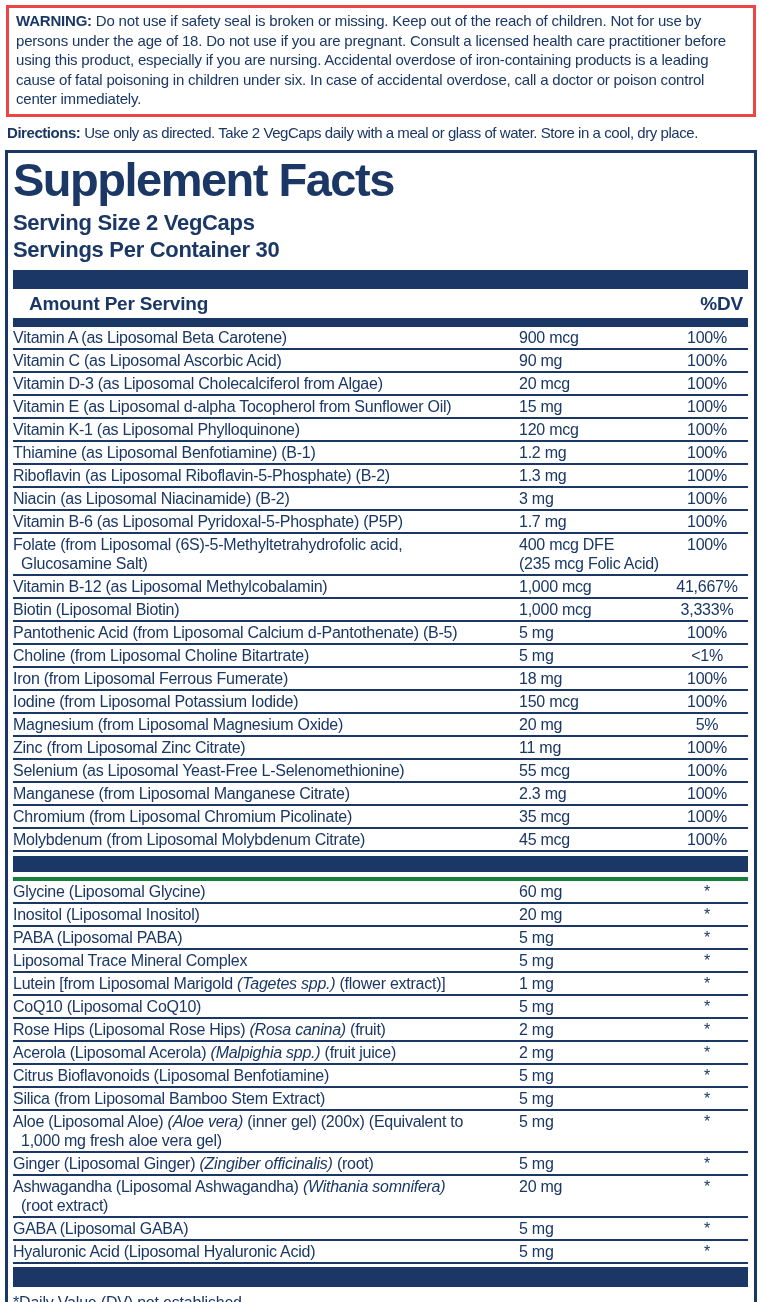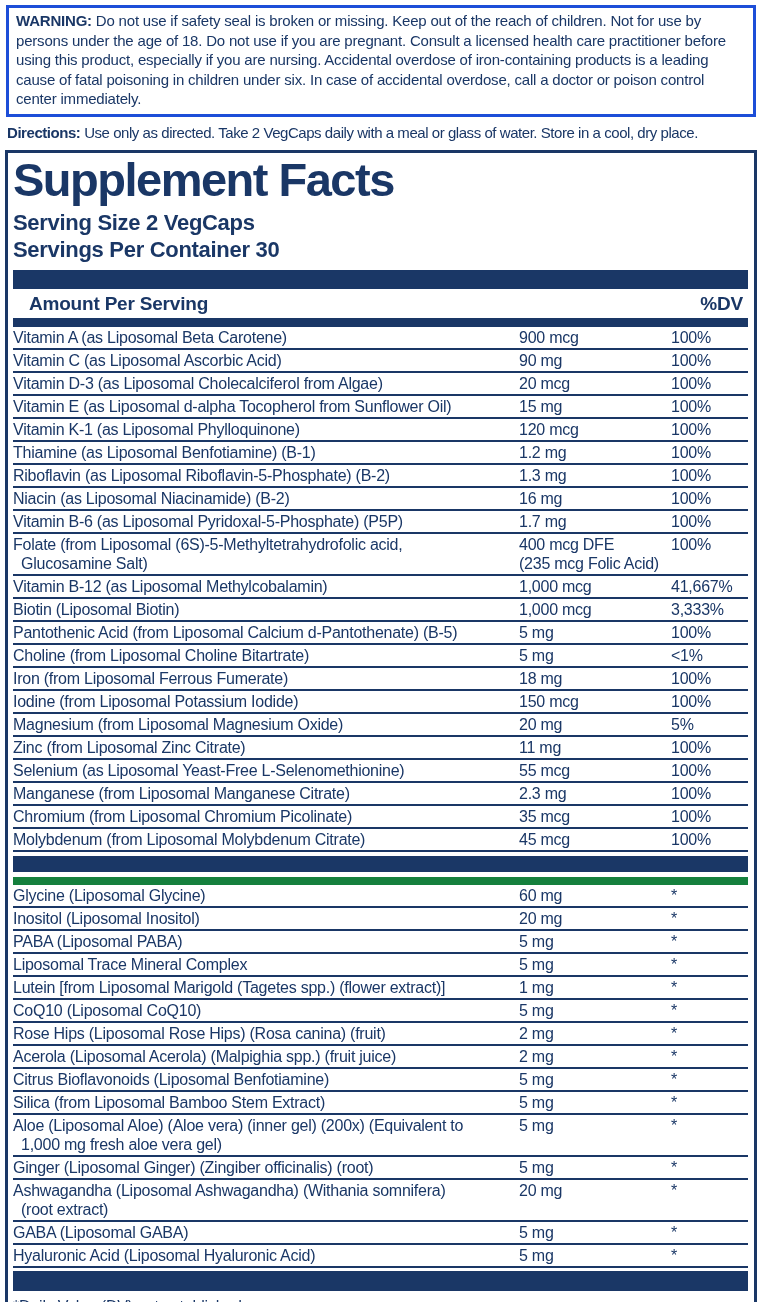--- a/index.html
+++ b/index.html
@@ -6,21 +6,21 @@
   html,body { background:#ffffff; }
   body {
     width:762px; height:1302px; overflow:hidden;
     font-family:"Liberation Sans","DejaVu Sans",sans-serif;
     color:#1a3766;
   }
   .page { padding:5px 5px 0; }
 
   
   .warning-box {
-    border:3px solid #1d4ed8;
+    border:3px solid #ef4444;
     margin:0 1px 6px;
     padding:3px 7px 5px;
   }
   .warning-box p, .directions {
     font-size:15px; line-height:19.5px; letter-spacing:-0.2px;
     color:#1a3766;
   }
   .warning-box b, .directions b, .other b { font-weight:700; }
   .directions { margin:2px 2px 8px; white-space:nowrap; letter-spacing:-0.45px; }
 
@@ -42,29 +42,29 @@
   .bar-lg2 { height:20px; margin:3px 0 4px; }
 
   .hdr-row {
     display:grid; grid-template-columns:1fr auto;
     font-size:19px; font-weight:700; letter-spacing:-0.2px;
     padding:4px 5px 3px 0; line-height:22px;margin-left:16px;
   }
   .hdr-row .dv-h { text-align:right; }
 
   .rows { padding-top:0; }
-  .star-rows { border-top:8px solid #15803d; padding-top:0; }
+  .star-rows { border-top:4px solid #15803d; padding-top:0; }
   .row {
     display:grid; grid-template-columns:506px 152px 1fr;
     border-bottom:2px solid #1a3766;
   }
   .cell { font-size:16px; line-height:19px; letter-spacing:-0.25px; padding-top:1px; padding-bottom:1px; }
-  .cell .it { }
+  .cell .it { font-style:italic; }
   .cell .ind { padding-left:8px; }
-  .dv { text-align:left; padding-right:5px; }
+  .dv { text-align:center; padding-right:5px; }
   .footnote { font-size:16px; letter-spacing:-0.2px; padding:2px 0 1px; line-height:20px; }
 </style>
 </head>
 <body>
 
 <div class="page">
 
   <div class="warning-box">
     <p><b>WARNING:</b> <span>Do not use if safety seal is broken or missing. Keep out of the reach of children. Not for use by persons under the age of 18. Do not use if you are pregnant. Consult a licensed health care practitioner before using this product, especially if you are nursing. Accidental overdose of iron-containing products is a leading cause of fatal poisoning in children under six. In case of accidental overdose, call a doctor or poison control center immediately.</span></p>
   </div>
@@ -147,21 +147,21 @@
           <div class="cell amt">
             <div>1.3 mg</div>
           </div>
           <div class="cell dv">100%</div>
         </div>
         <div class="row">
           <div class="cell name">
             <div><span>Niacin (as Liposomal Niacinamide) (B-2)</span></div>
           </div>
           <div class="cell amt">
-            <div>16 mg</div>
+            <div>3 mg</div>
           </div>
           <div class="cell dv">100%</div>
         </div>
         <div class="row">
           <div class="cell name">
             <div><span>Vitamin B-6 (as Liposomal Pyridoxal-5-Phosphate) (P5P)</span></div>
           </div>
           <div class="cell amt">
             <div>1.7 mg</div>
           </div>

